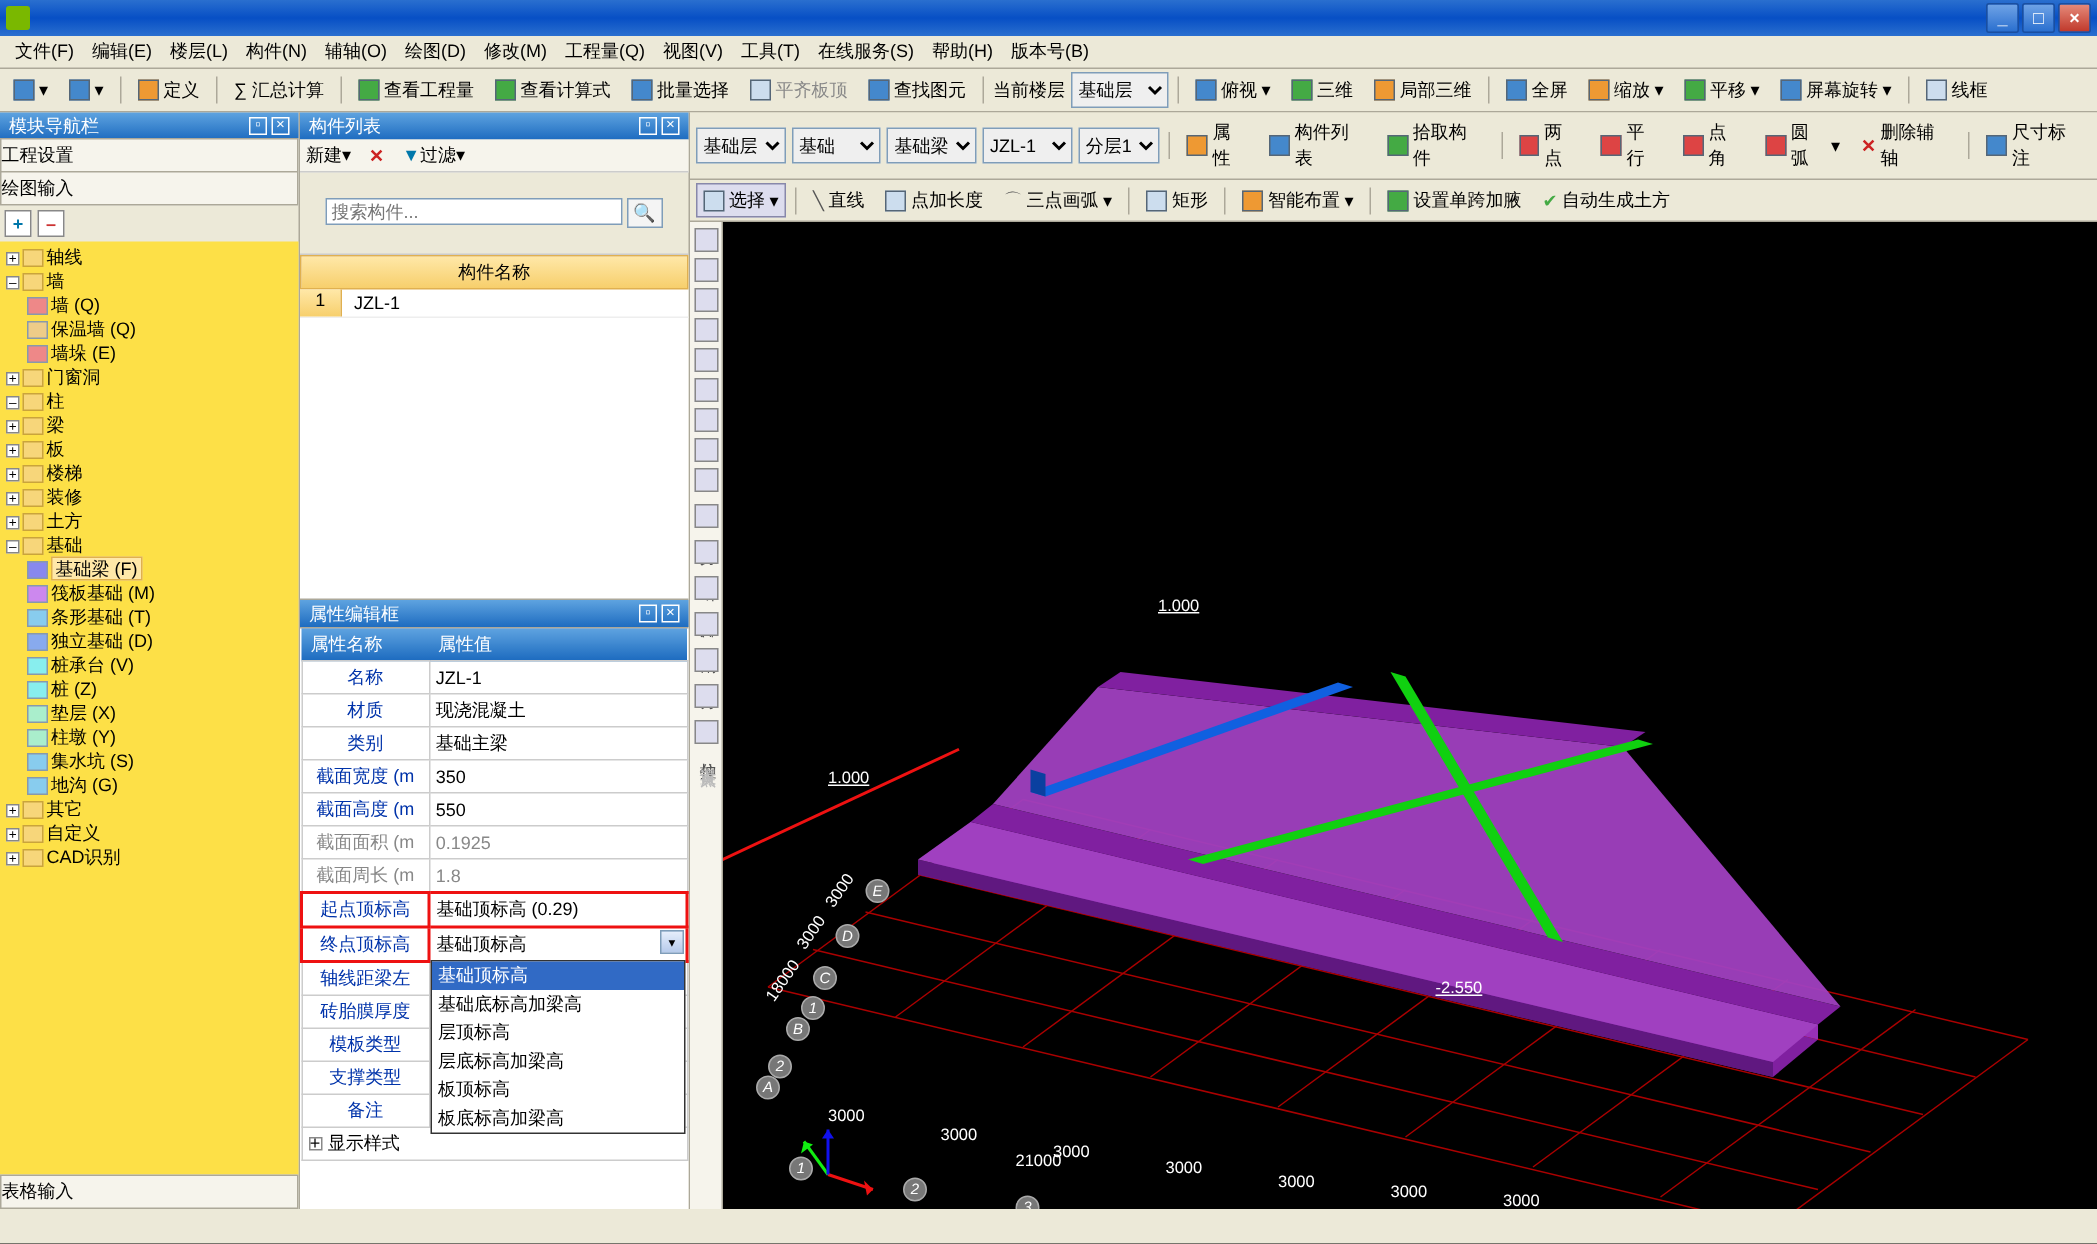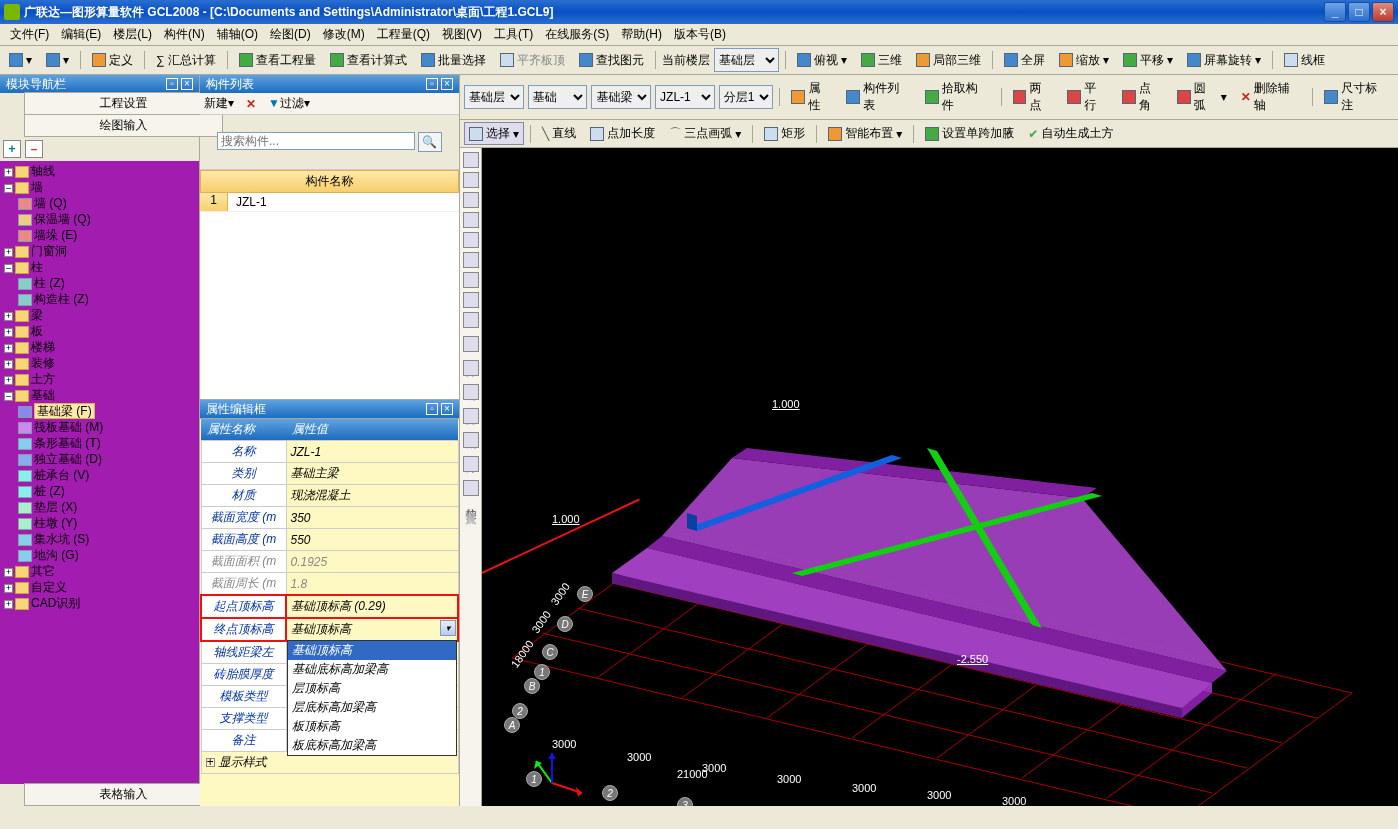--- a/index.html
+++ b/index.html
@@ -32,26 +32,26 @@
 .leftcol { width: 200px; border-right: 1px solid #aca899; display: flex; flex-direction: column; }
 .midcol { width: 260px; border-right: 1px solid #aca899; display: flex; flex-direction: column; }
 .rightcol { flex: 1; display: flex; flex-direction: column; }
 
 
 .panelhdr { background: linear-gradient(#5ea3e0,#1e6cc0); color: #fff; padding: 2px 6px; height: 18px; display: flex; align-items: center; }
 .panelhdr .spacer { flex:1; }
 .panelhdr .x { width:12px; height:12px; border:1px solid #fff; text-align:center; line-height:10px; margin-left:3px; font-size:10px; }
 
 
-.sidebtn { display: block; width: 100%; text-align: center; border: 1px solid #aca899; background: #f6f4ec; padding: 2px 0; cursor: default; margin-top:-1px;margin-left:24px; }
+.sidebtn { display: block; width: 100%; border: 1px solid #aca899; background: #f6f4ec; padding: 2px 0; cursor: default; margin-top:-1px; }
 .sidesmall { display:flex; gap:4px; padding:3px; }
 .sidesmall .sq { width:18px; height:18px; border:1px solid #888; background:#fff; text-align:center; line-height:16px; font-weight:bold; }
 
 
-.tree { flex:1; overflow:auto; padding:2px; background:#a21caf; }
+.tree { flex:1; overflow:auto; padding:2px; background:#fde047; }
 .tree ul { list-style:none; padding-left:14px; }
 .tree > ul { padding-left:2px; }
 .tree li { white-space:nowrap; line-height:16px; position:relative; }
 .tree .tw { display:inline-block; width:9px; height:9px; border:1px solid #888; text-align:center; line-height:7px; font-size:9px; margin-right:2px; background:#fff; }
 .tree .fico { display:inline-block; width:14px; height:12px; margin-right:2px; vertical-align:middle; }
 .tree .folder { background:#f7d67a; border:1px solid #caa43b; }
 .tree .fileico { background:#cde; border:1px solid #89a; }
 .tree .sel { background:#ffe8a8; border:1px solid #e0b050; padding:0 2px; }
 
 
@@ -59,21 +59,21 @@
 .listtool { background:#f6f4ec; border-bottom:1px solid #ccc; padding:2px 4px; display:flex; gap:6px; align-items:center; }
 .searchrow { display:flex; padding:17px; gap:3px; border-bottom:1px solid #ccc; }
 .searchrow input { flex:1; border:1px solid #7f9db9; height:18px; padding:0 3px; }
 .searchrow button { width:24px; height:20px; border:1px solid #7f9db9; background:#f4f4f4; }
 .gridhdr { background:linear-gradient(#ffe8a8,#f7cf6c); text-align:center; padding:2px; border:1px solid #e0b050; }
 .gridrow { display:flex; border-bottom:1px solid #eee; }
 .gridrow .rn { width:28px; background:linear-gradient(#ffe8a8,#f7cf6c); text-align:center; border-right:1px solid #e0b050; }
 .gridrow .cell { flex:1; padding:2px 8px; }
 
 
-.propgrid { background:#fef9c3; border-top:1px solid #aca899;font-style:italic; }
+.propgrid { background:#ffffff; border-top:1px solid #aca899; }
 .propgrid table { width:100%; border-collapse:collapse; }
 .propgrid th { background:linear-gradient(#5ea3e0,#1e6cc0); color:#fff; font-weight:normal; text-align:left; padding:2px 6px; }
 .propgrid td { border:1px solid #ccc; padding:2px 4px; white-space:nowrap; }
 .propgrid td.name { width:85px; text-align:center; color:#0033aa; background:#fff; }
 .propgrid td.name.gray { color:#888; }
 .propgrid tr.hilite td { border:2px solid #e11; }
 .dropdown-cell { position:relative;margin-left:21px; }
 .dd-arrow { position:absolute; right:1px; top:1px; width:16px; height:16px; border:1px solid #7f9db9; background:linear-gradient(#e6eefc,#b6caea); text-align:center; line-height:14px; font-size:9px; }
 .dd-list { position:absolute; top:100%; left:0; right:0; background:#fff; border:1px solid #333; z-index:100; }
 .dd-list div { padding:1px 4px; }
@@ -90,21 +90,20 @@
 .dim-text { position:absolute; color:#fff; font-size:11px; text-decoration:underline; }
 .axis-badge { position:absolute; width:16px; height:16px; border-radius:50%; background:#777; color:#fff; text-align:center; line-height:16px; font-size:10px; font-style:italic; border:1px solid #aaa; }
 
 select.topsel { height:24px; border:1px solid #7f9db9; }
 </style>
 </head>
 <body>
 
 <div class="titlebar">
   <span class="icon"></span>
-  <span>广联达—图形算量软件 GCL2008 - [C:\Documents and Settings\Administrator\桌面\工程1.GCL9]</span>
   <span class="spacer"></span>
   <span class="winbtn">_</span>
   <span class="winbtn">□</span>
   <span class="winbtn close">×</span>
 </div>
 
 <div class="menubar">
   <span class="item">文件(F)</span>
   <span class="item">编辑(E)</span>
   <span class="item">楼层(L)</span>
@@ -201,24 +200,20 @@
         <li><span class="tw">+</span><span class="fico folder"></span><span>轴线</span></li>
         <li><span class="tw">–</span><span class="fico folder"></span><span>墙</span>
           <ul>
             <li><span class="fico fileico" style="background:#e88"></span><span>墙 (Q)</span></li>
             <li><span class="fico fileico" style="background:#ec8"></span><span>保温墙 (Q)</span></li>
             <li><span class="fico fileico" style="background:#e88"></span><span>墙垛 (E)</span></li>
           </ul>
         </li>
         <li><span class="tw">+</span><span class="fico folder"></span><span>门窗洞</span></li>
         <li><span class="tw">–</span><span class="fico folder"></span><span>柱</span>
-          <ul>
-            <li><span class="fico fileico" style="background:#8cc"></span><span>柱 (Z)</span></li>
-            <li><span class="fico fileico" style="background:#8cc"></span><span>构造柱 (Z)</span></li>
-          </ul>
         </li>
         <li><span class="tw">+</span><span class="fico folder"></span><span>梁</span></li>
         <li><span class="tw">+</span><span class="fico folder"></span><span>板</span></li>
         <li><span class="tw">+</span><span class="fico folder"></span><span>楼梯</span></li>
         <li><span class="tw">+</span><span class="fico folder"></span><span>装修</span></li>
         <li><span class="tw">+</span><span class="fico folder"></span><span>土方</span></li>
         <li><span class="tw">–</span><span class="fico folder"></span><span>基础</span>
           <ul>
             <li><span class="fico fileico" style="background:#88e"></span><span class="sel">基础梁 (F)</span></li>
             <li><span class="fico fileico" style="background:#c8e"></span><span>筏板基础 (M)</span></li>
@@ -277,26 +272,26 @@
         <tbody>
             <tr>
               <th>属性名称</th>
               <th>属性值</th>
             </tr>
         <tr>
               <td class="name">名称</td>
               <td>JZL-1</td>
             </tr>
         <tr>
+              <td class="name">材质</td>
+              <td>现浇混凝土</td>
+            </tr>
+        <tr>
               <td class="name">类别</td>
               <td>基础主梁</td>
-            </tr>
-        <tr>
-              <td class="name">材质</td>
-              <td>现浇混凝土</td>
             </tr>
         <tr>
               <td class="name">截面宽度 (m</td>
               <td>350</td>
             </tr>
         <tr>
               <td class="name">截面高度 (m</td>
               <td>550</td>
             </tr>
         <tr>

